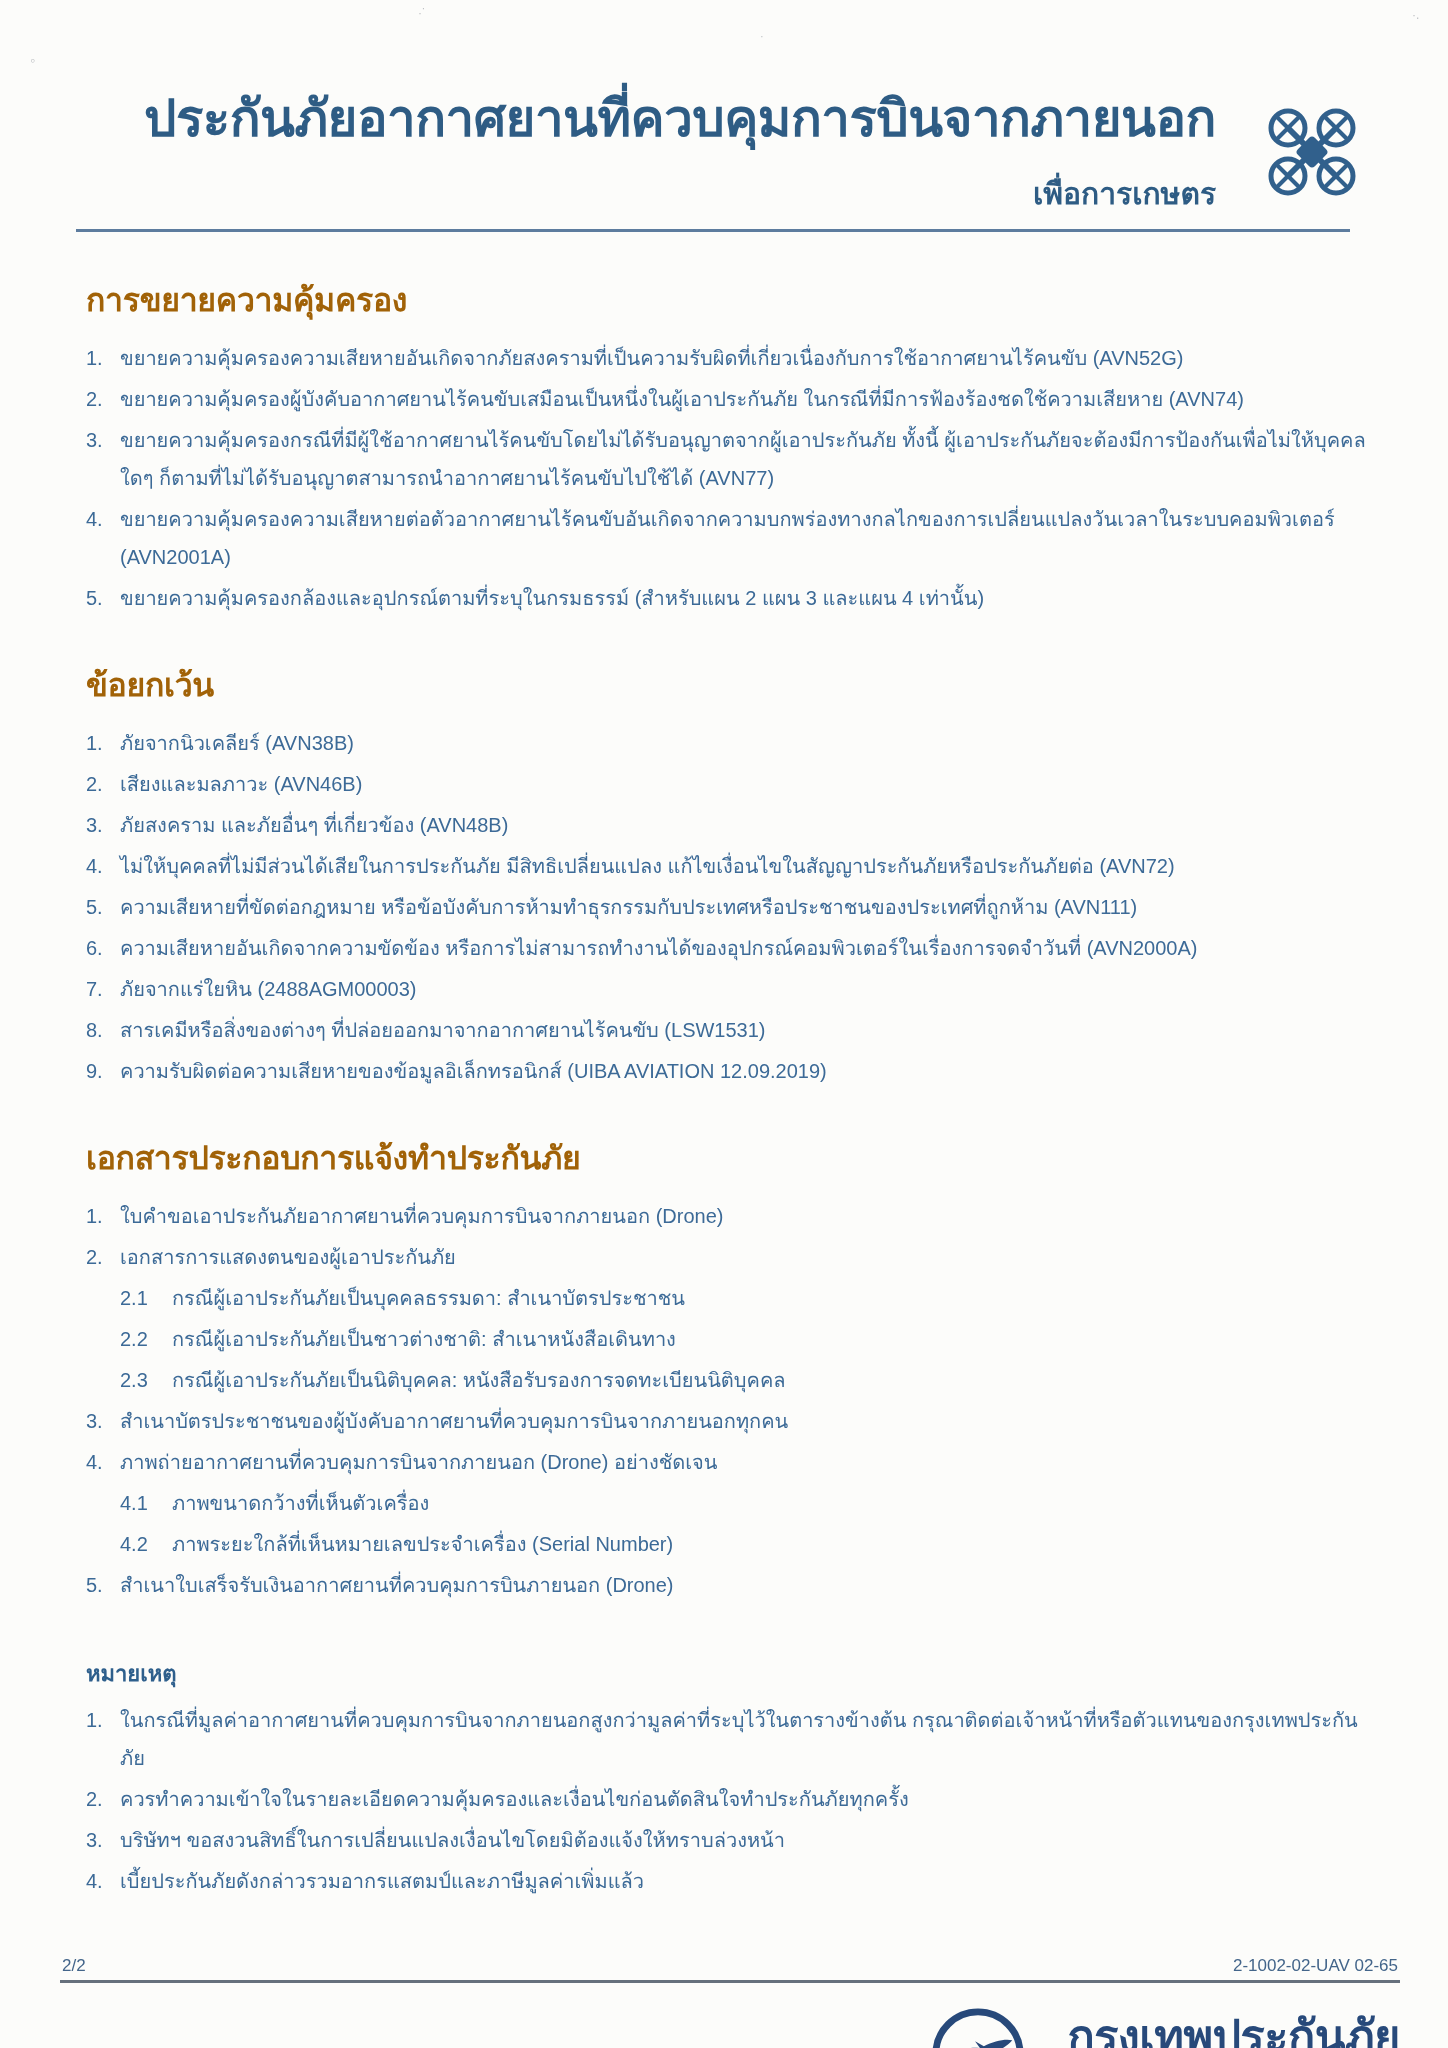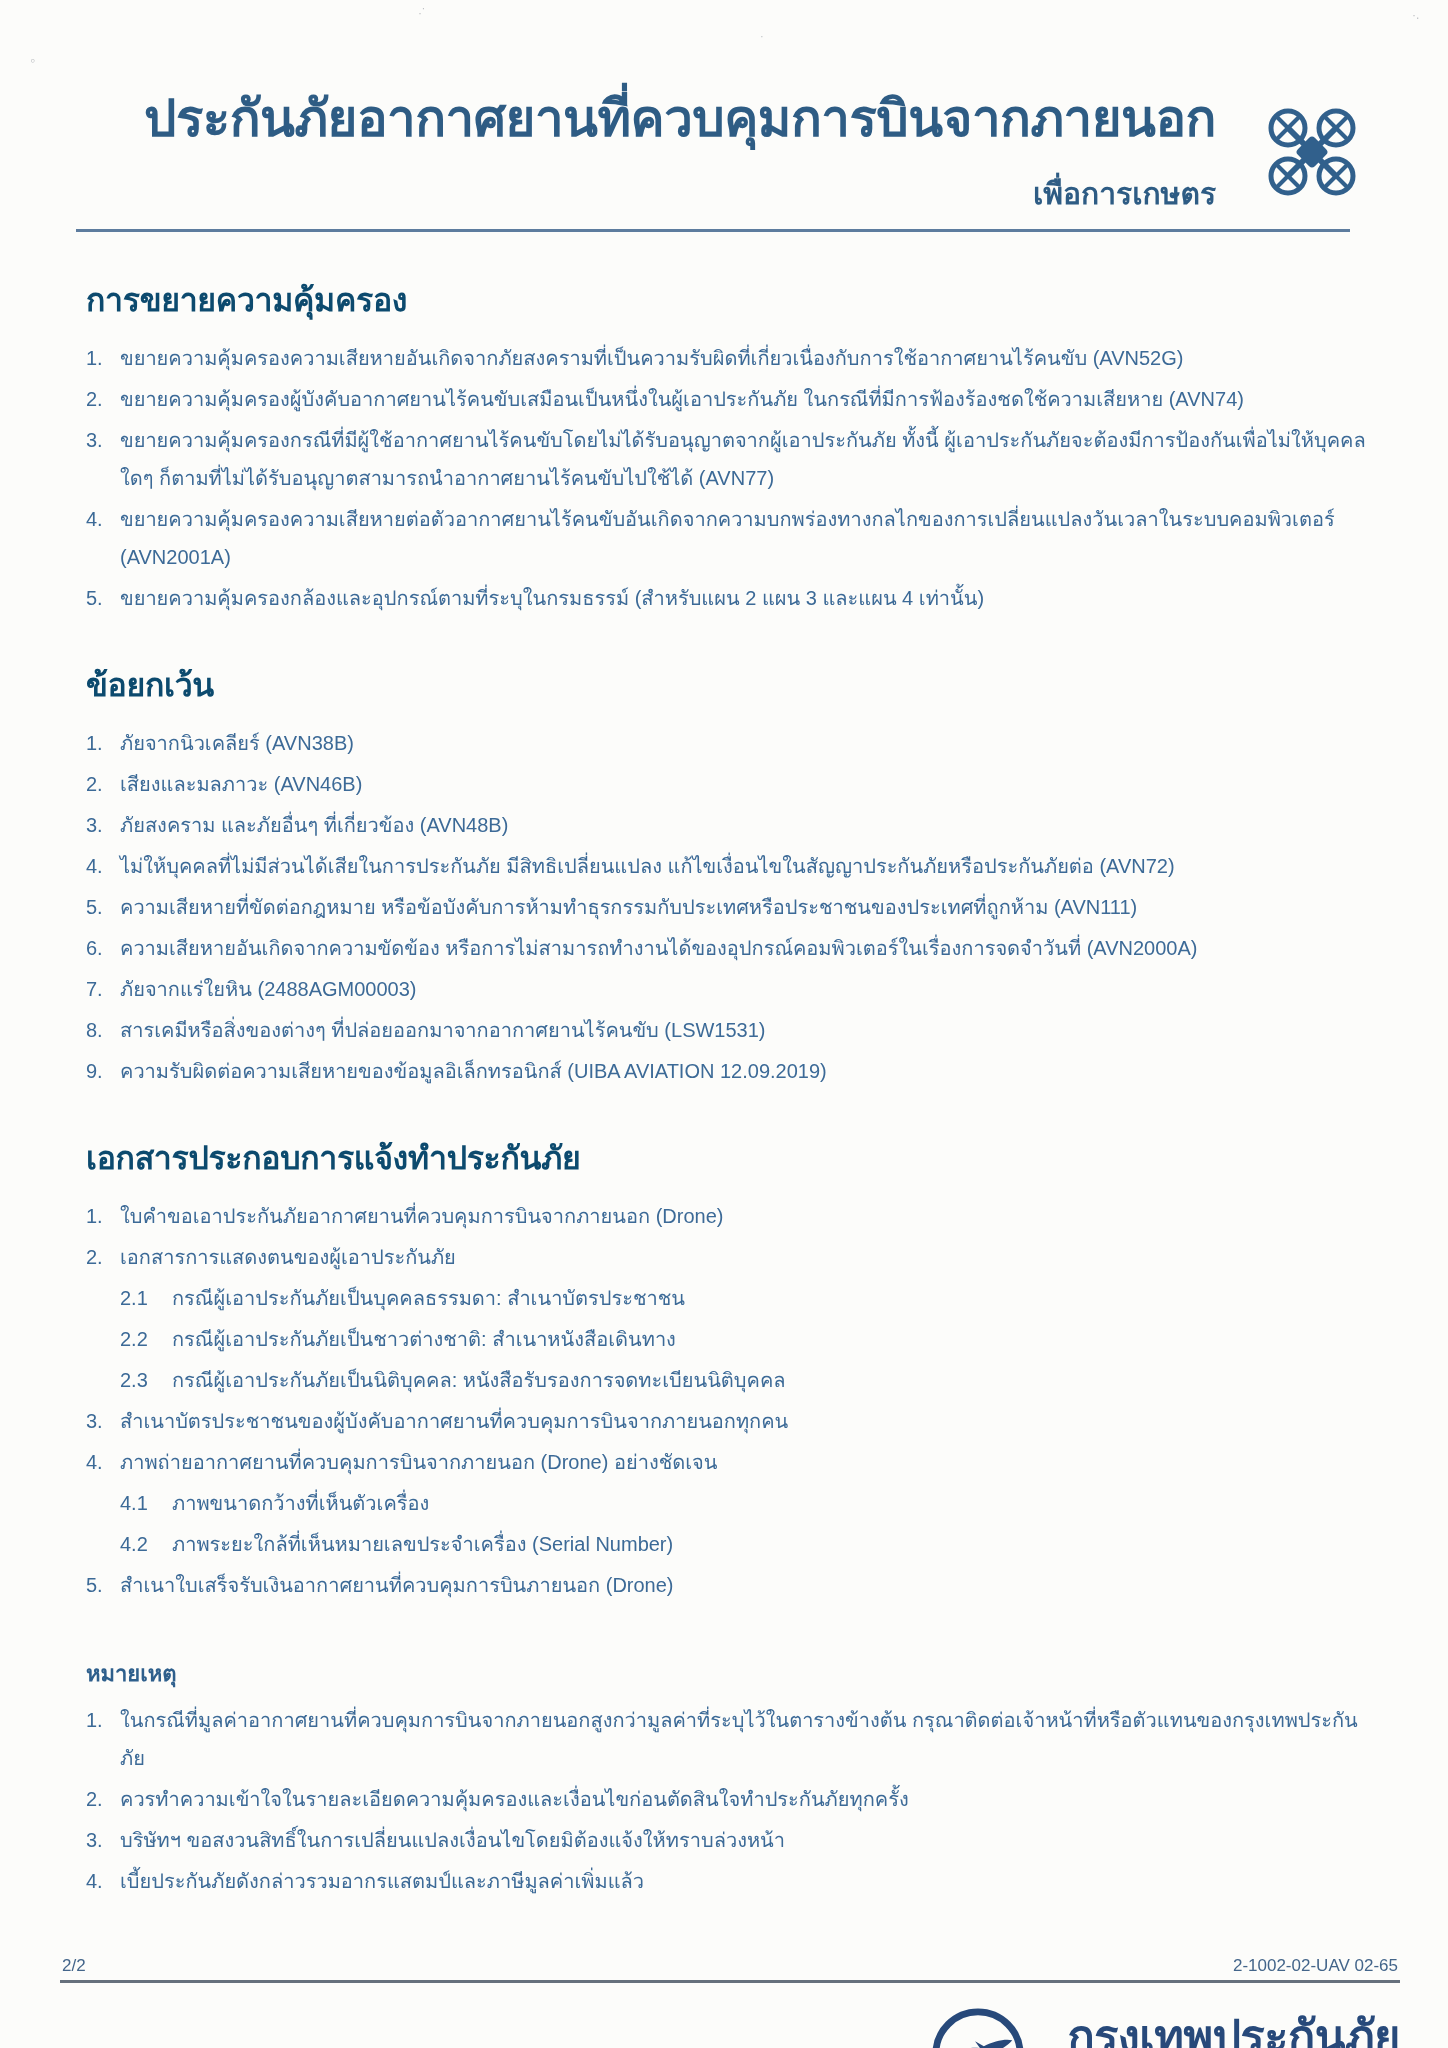--- a/index.html
+++ b/index.html
@@ -23,21 +23,21 @@
     line-height:1.15;letter-spacing:-0.5px;white-space:nowrap;
   }
   .doc-subtitle{font-size:30px;font-weight:bold;color:#2e5c84;margin-top:21px;}
   .drone-icon{width:100px;height:96px;margin-top:14px;flex:0 0 auto;}
   .header-rule{border:none;border-top:3px solid #41658d;margin:12px 98px 0 76px;opacity:.85;}
 
   
   .content{padding:0 60px 0 86px;}
   .section{margin-top:42px;}
   .section-heading{
-    font-size:32px;font-weight:bold;color:#0c4a6e;
+    font-size:32px;font-weight:bold;color:#a16207;
     margin:0 0 14px 0;letter-spacing:-0.3px;
   }
   .notes-heading{
     font-size:22px;font-weight:bold;color:#2e5f8c;margin:0 0 10px 0;
   }
   .list{margin:0;padding:0;}
   .li{
     display:flex;align-items:flex-start;
     font-size:20px;line-height:38px;color:#3c6a97;
     margin-bottom:3px;

